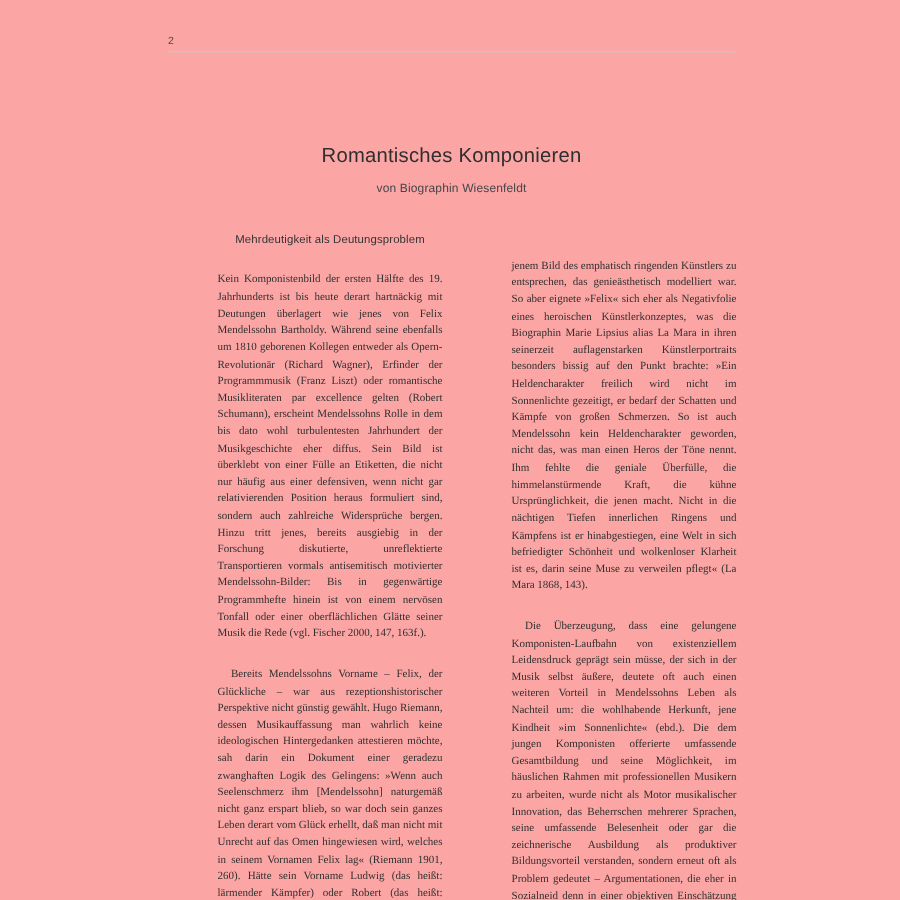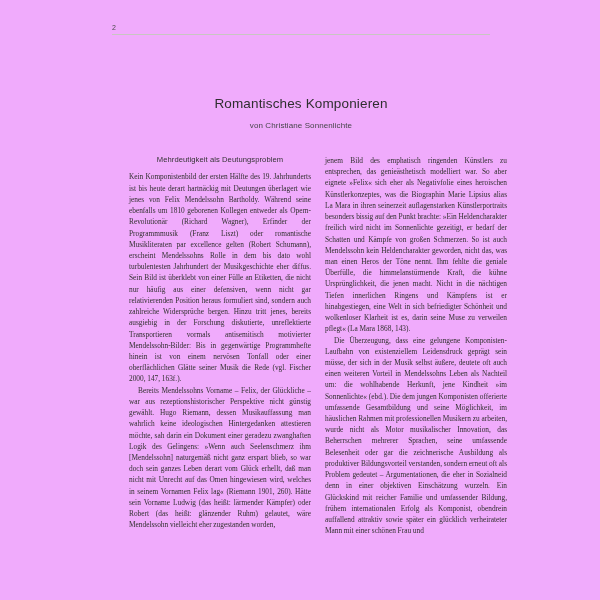--- a/index.html
+++ b/index.html
@@ -15,21 +15,21 @@
     color: #2b2b2b;
     -webkit-font-smoothing: antialiased;
   }
 
   .page {
     position: relative;
     width: 600px;
     height: 600px;
     box-sizing: border-box;
     padding: 0;
-    background: #f0abfc;
+    background: #fca5a5;
   }
 
   
   .running-head {
     position: absolute;
     top: 24px;
     left: 112px;
     width: 378px;
   }
   .folio {
@@ -92,21 +92,21 @@
     font-size: 7.6px;
     font-weight: 400;
     color: #333333;
     text-align: center;
     margin: 0 0 7px 0;
     letter-spacing: 0.08px;
     line-height: 1.25;
   }
 
   p.body-par {
-    margin: 0;
+    margin: 16px;
     font-size: 7.35px;
     line-height: 11.22px;
     text-align: justify;
     text-justify: inter-word;
     color: #30302e;
     hyphens: auto;
     -webkit-hyphens: auto;
     word-spacing: -0.1px;
   }
   p.body-par + p.body-par {
@@ -124,21 +124,21 @@
 
 <div class="page">
 
   <div class="running-head">
     <div class="folio">2</div>
     <div class="head-rule"></div>
   </div>
 
   <div class="title-block">
     <h1 class="article-title">Romantisches Komponieren</h1>
-    <div class="byline">von Christiane Sonnenlichte</div>
+    <div class="byline">von Biographin Wiesenfeldt</div>
   </div>
 
   <div class="columns">
 
     <div class="col left">
       <h2 class="section-heading">Mehrdeutigkeit als Deutungsproblem</h2>
       <p class="body-par first">Kein Komponistenbild der ersten Hälfte des 19. Jahrhunderts ist bis heute derart hartnäckig mit Deutungen überlagert wie jenes von Felix Mendelssohn Bartholdy. Während seine ebenfalls um 1810 geborenen Kollegen entweder als Opern-Revolutionär (Richard Wagner), Erfinder der Programmmusik (Franz Liszt) oder romantische Musikliteraten par excellence gelten (Robert Schumann), erscheint Mendelssohns Rolle in dem bis dato wohl turbulentesten Jahrhundert der Musikgeschichte eher diffus. Sein Bild ist überklebt von einer Fülle an Etiketten, die nicht nur häufig aus einer defensiven, wenn nicht gar relativierenden Position heraus formuliert sind, sondern auch zahlreiche Widersprüche bergen. Hinzu tritt jenes, bereits ausgiebig in der Forschung diskutierte, unreflektierte Transportieren vormals antisemitisch motivierter Mendelssohn-Bilder: Bis in gegenwärtige Programmhefte hinein ist von einem nervösen Tonfall oder einer oberflächlichen Glätte seiner Musik die Rede (vgl. Fischer 2000, 147, 163f.).</p>
       <p class="body-par">Bereits Mendelssohns Vorname – Felix, der Glückliche – war aus rezeptionshistorischer Perspektive nicht günstig gewählt. Hugo Riemann, dessen Musikauffassung man wahrlich keine ideologischen Hintergedanken attestieren möchte, sah darin ein Dokument einer geradezu zwanghaften Logik des Gelingens: »Wenn auch Seelenschmerz ihm [Mendelssohn] naturgemäß nicht ganz erspart blieb, so war doch sein ganzes Leben derart vom Glück erhellt, daß man nicht mit Unrecht auf das Omen hingewiesen wird, welches in seinem Vornamen Felix lag« (Riemann 1901, 260). Hätte sein Vorname Ludwig (das heißt: lärmender Kämpfer) oder Robert (das heißt: glänzender Ruhm) gelautet, wäre Mendelssohn vielleicht eher zugestanden worden,</p>
     </div>
 

